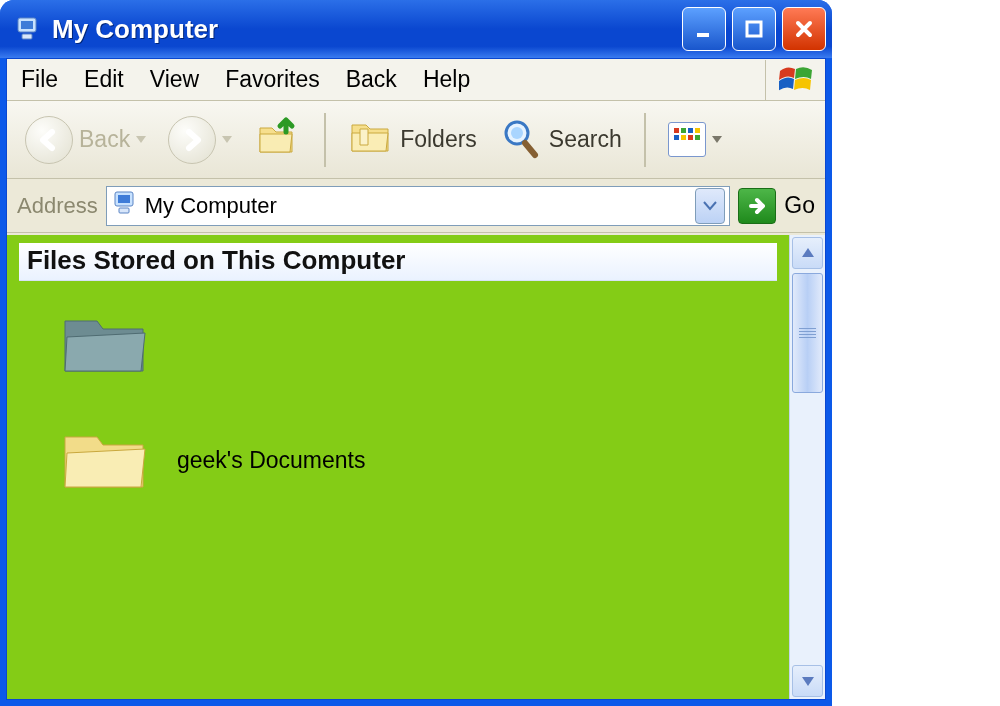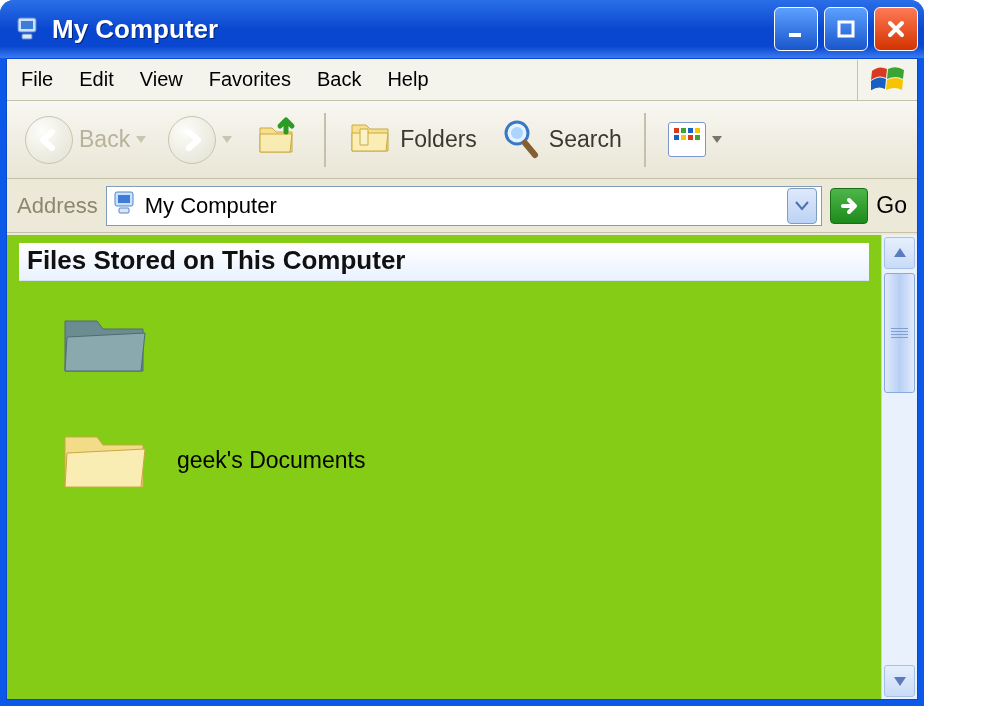--- a/index.html
+++ b/index.html
@@ -9,21 +9,21 @@
     font-family: "Tahoma", "Segoe UI", sans-serif;
     font-size: 20px;
     color: #000;
     width: 1000px;
     height: 706px;
   }
 
   
   .window {
     position: relative;
-    width: 924px;
+    width: 832px;
     height: 706px;
     background: #0c59e9;
     border-radius: 14px 14px 0 0;
     overflow: hidden;
   }
 
   .titlebar {
     height: 58px;
     background: linear-gradient(#2b6fe8, #0a47d0 50%, #0a47d0 80%, #3a7bf0);
     display: flex;
@@ -56,21 +56,21 @@
 
   .menubar {
     height: 42px;
     display: flex;
     align-items: center;
     border-bottom: 1px solid #c4c1aa;
     padding-left: 14px;
     background: #f4f3ec;
     gap: 26px;
   }
-  .menubar .menu-item { font-size: 20px; color: #000; }
+  .menubar .menu-item { font-size: 23px; color: #000; }
   .menubar .xp-logo { margin-left: auto; width: 60px; height: 40px;
     display:flex; align-items:center; justify-content:center; border-left:1px solid #c4c1aa;}
 
   .toolbar1 {
     height: 78px;
     display: flex;
     align-items: center;
     border-bottom: 1px solid #c4c1aa;
     background: linear-gradient(#f8f7f1, #e9e6d6);
     padding: 0 10px;

